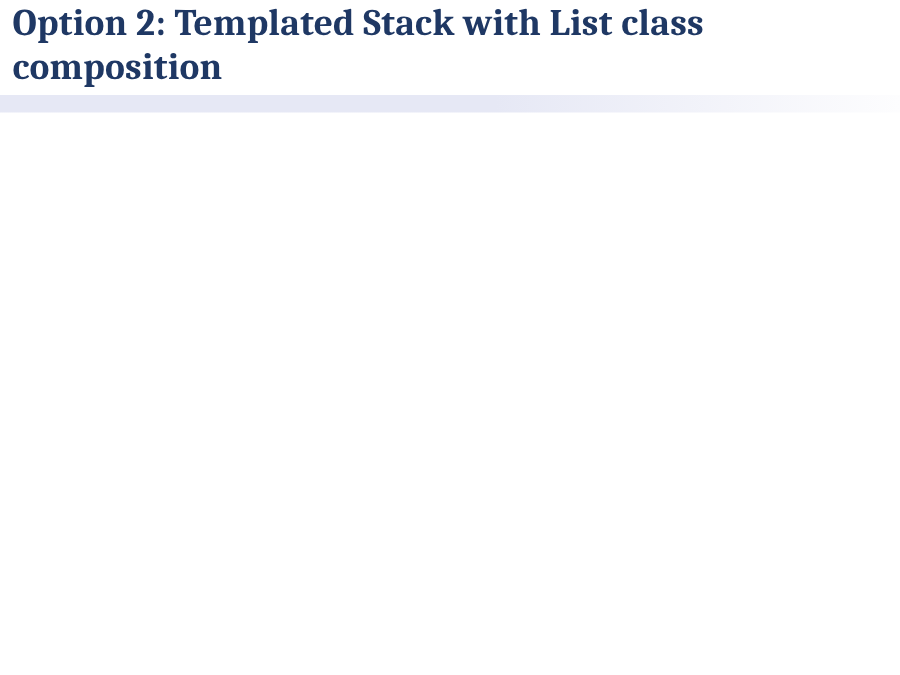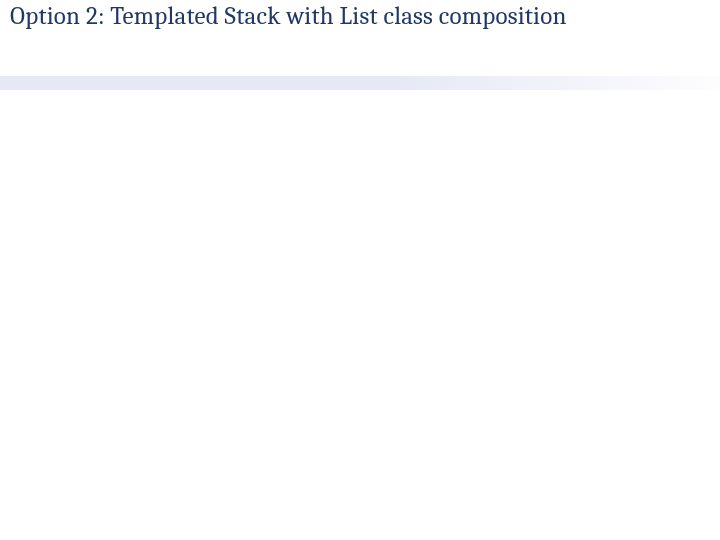--- a/index.html
+++ b/index.html
@@ -18,23 +18,23 @@
     box-sizing: border-box;
   }
   .title-wrap {
     position: absolute;
     left: 10px;
     top: 2px;
     right: 10px;
   }
   .slide-title {
     color: #1f3864;
-    font-size: 25px;
+    font-size: 30px;
     line-height: 1.15;
-    font-weight: 400;
+    font-weight: 700;
     margin: 0;
     letter-spacing: 0.2px;
   }
   .separator {
     position: absolute;
     left: 0;
     right: 0;
     top: 76px;
     height: 14px;
     background: linear-gradient(to right, #e6e8f5 0%, #e6e8f5 55%, #fdfdfe 100%);

